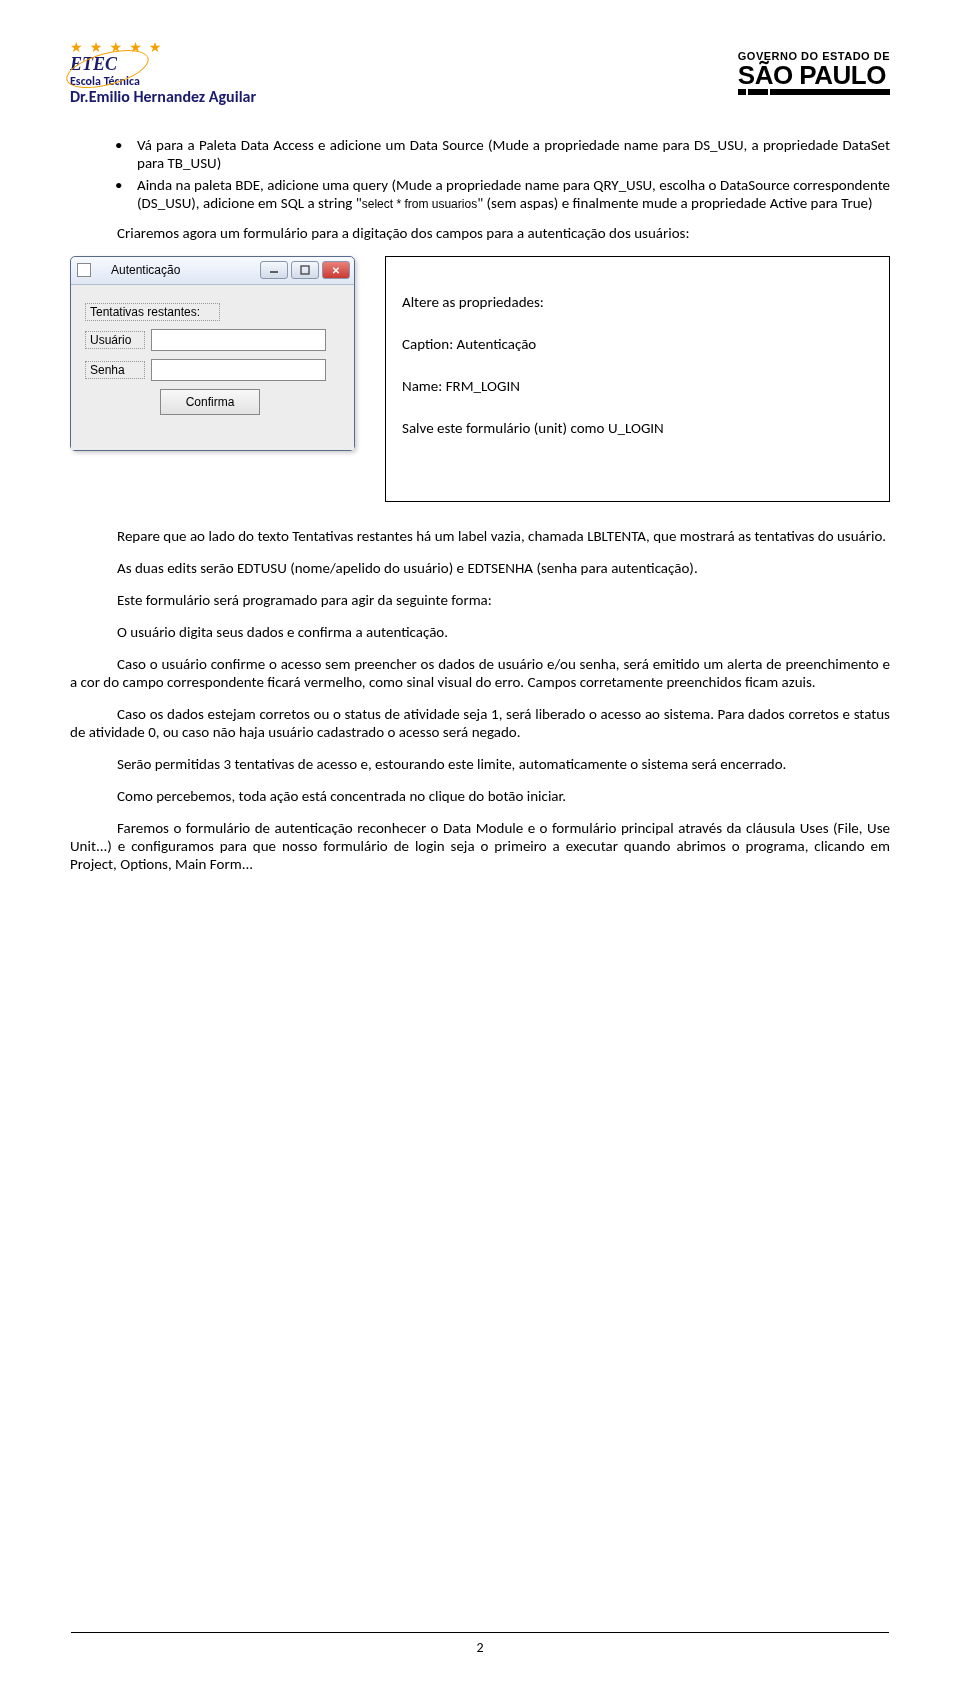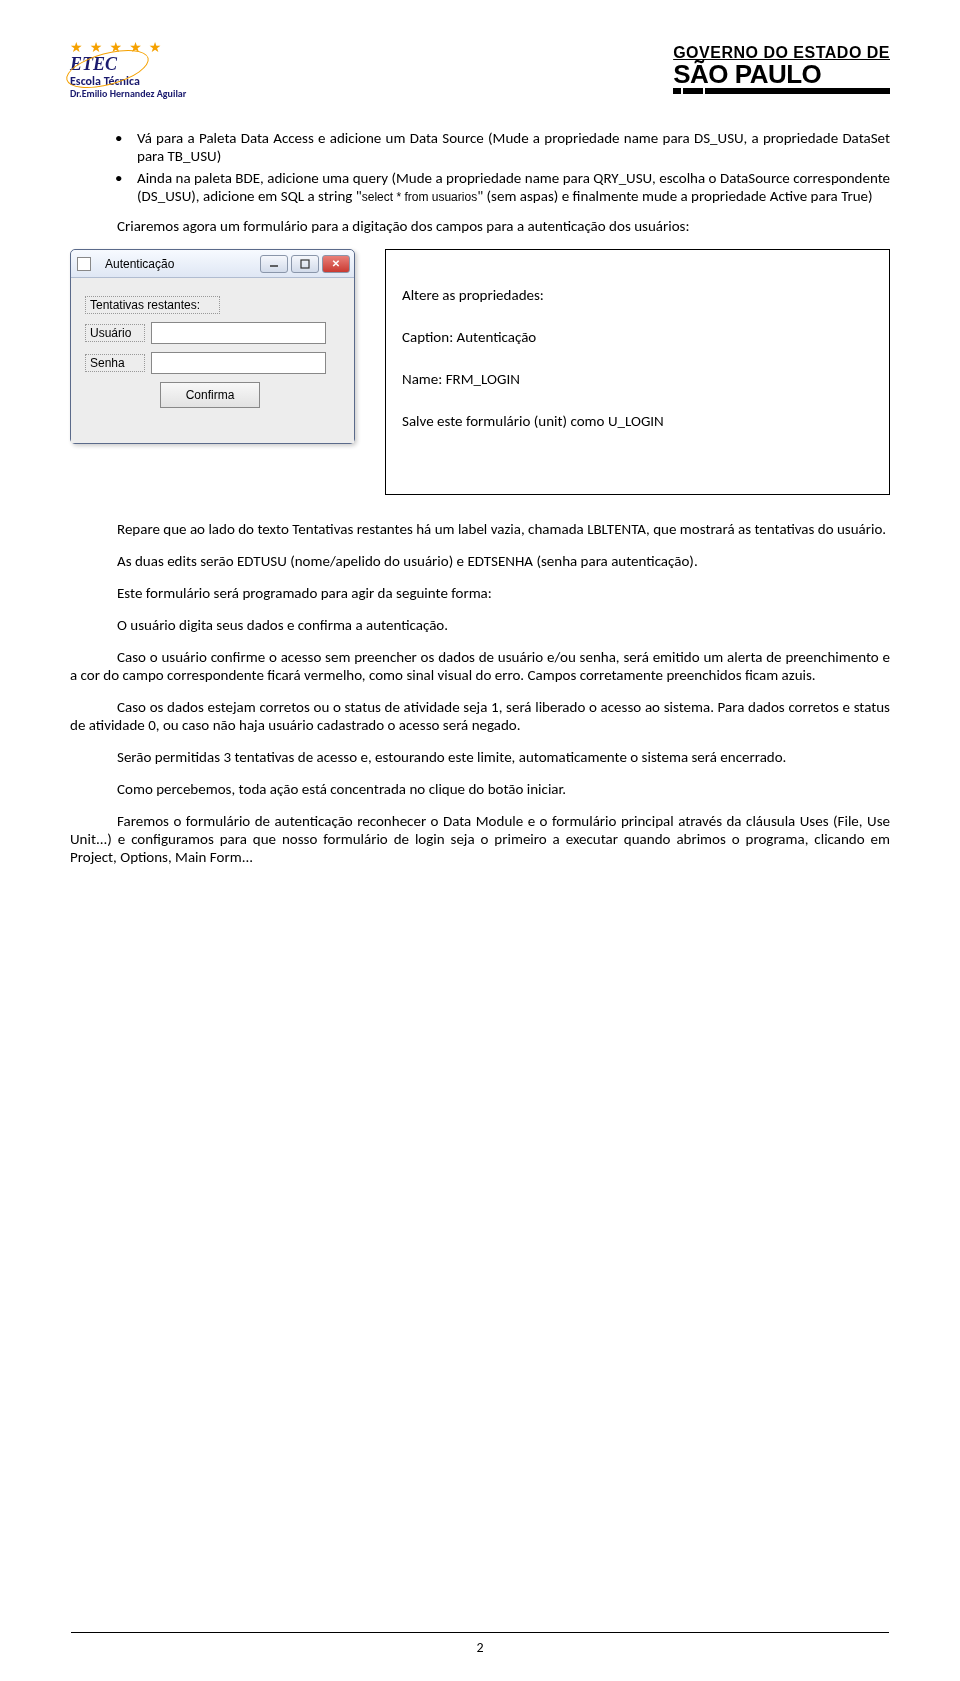--- a/index.html
+++ b/index.html
@@ -42,31 +42,31 @@
     left: -5px;
     top: -2px;
     width: 85px;
     height: 32px;
     border: 1px solid #f5a100;
     border-radius: 50%;
     transform: rotate(-15deg);
     pointer-events: none;
   }
   .etec-sub { color: #1a1a6e; font-weight: bold; font-size: 12px; }
-  .etec-name { color: #1a1a6e; font-weight: bold; font-size: 10px; }
+  .etec-name { color: #1a1a6e; font-weight: bold; font-size: 16px; }
   .cps-logo {
     font-family: Georgia, "Times New Roman", serif;
     font-variant: small-caps;
     font-weight: bold;
     color: #8a1a1a;
     font-size: 30px;
     letter-spacing: 0.5px;
   }
   .gov-block { text-align: left; line-height: 1; }
-  .gov-top { font-family: Arial, sans-serif; font-weight: bold; font-size: 16px; letter-spacing: 0.5px; text-decoration: underline; }
+  .gov-top { font-family: Arial, sans-serif; font-weight: bold; font-size: 11px; letter-spacing: 0.5px; }
   .gov-sp { font-family: Arial, sans-serif; font-weight: 900; font-size: 26px; letter-spacing: -0.5px; }
   .gov-underline {
     height: 6px;
     background: linear-gradient(to right, #000 0 8px, transparent 8px 10px,
       #000 10px 30px, transparent 30px 32px, #000 32px 100%);
     margin-top: 1px;
   }
   
   .bullets { margin: 8px 0 12px 45px; }
   .bullet { display: flex; margin-bottom: 4px; text-align: justify; }
@@ -94,21 +94,21 @@
   .titlebar {
     display: flex;
     align-items: center;
     justify-content: space-between;
     height: 28px;
     padding: 0 4px 0 6px;
     background: linear-gradient(#f7faff, #dfe7f4);
     border-bottom: 1px solid #b0bcd0;
     border-radius: 5px 5px 0 0;
   }
-  .titlebar-left { display: flex; align-items: center; gap: 14px; }
+  .titlebar-left { display: flex; align-items: center; gap: 20px; }
   .app-icon {
     width: 14px; height: 14px;
     background: #fff;
     border: 1px solid #888;
     display: inline-block;
   }
   .win-buttons { display: flex; gap: 3px; }
   .win-btn {
     width: 28px; height: 18px;
     border: 1px solid #8a96aa;

